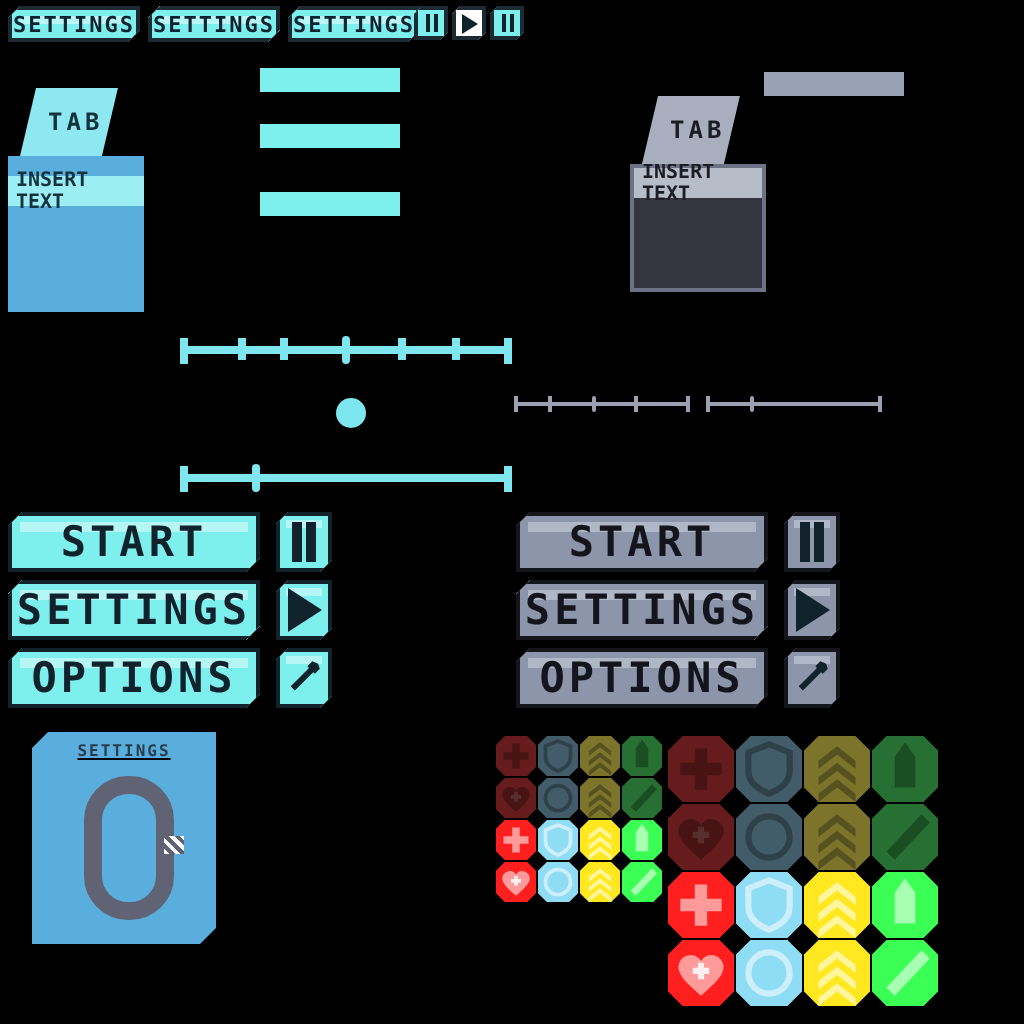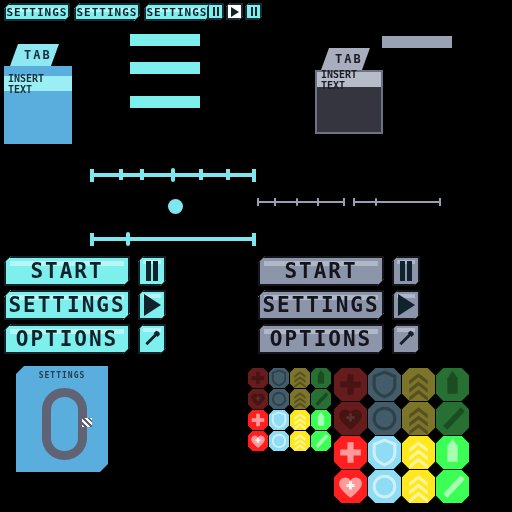--- a/index.html
+++ b/index.html
@@ -2,21 +2,21 @@
 <html><head>
 <meta charset="utf-8">
 <style>
   * { box-sizing: border-box; margin: 0; padding: 0; }
   html, body {
     width: 512px; height: 512px;
     background: #000000;
     font-family: "DejaVu Sans Mono", monospace;
     overflow: hidden;
   }
-  #stage { position: relative; width: 512px; height: 512px; background: #000; }
+  #stage { position: relative; width: 512px; height: 512px; background: #000; text-decoration: underline; }
   .abs { position: absolute; }
 
   
   .pill {
     height: 18px;
     display: flex; align-items: center; justify-content: center;
     font-size: 11px; font-weight: bold; letter-spacing: 1px;
     color: #0d2430;
     background: #7df0ee;
     border: 2px solid #1b2a33;
@@ -50,21 +50,21 @@
   }
   .g-pause.big i { width:5px; height:20px; }
   .g-play.big { border-left-width:17px; border-top-width:11px; border-bottom-width:11px; }
 
   
   .bar { background:#7df0ee; }
   .graybar { background:#99a1b5; }
 
   
   .tabtop {
-    height: 22px; display:flex; align-items:center; padding-left:14px;
+    height: 34px; display:flex; align-items:center; padding-left:14px;
     font-size: 12px; font-weight:bold; letter-spacing:2px;
     clip-path: polygon(8px 0, 100% 0, calc(100% - 8px) 100%, 0 100%);
   }
   .panel-head { display:flex; align-items:center; padding-left:4px;
     font-size:10px; font-weight:bold; letter-spacing:0px; }
 
   
   .p-cy-tab { background:#8ee8f2; color:#16323c; }
   .p-cy-body { background:#5aaedd; }
   .p-cy-head { background:#9ceef5; color:#16323c; }

